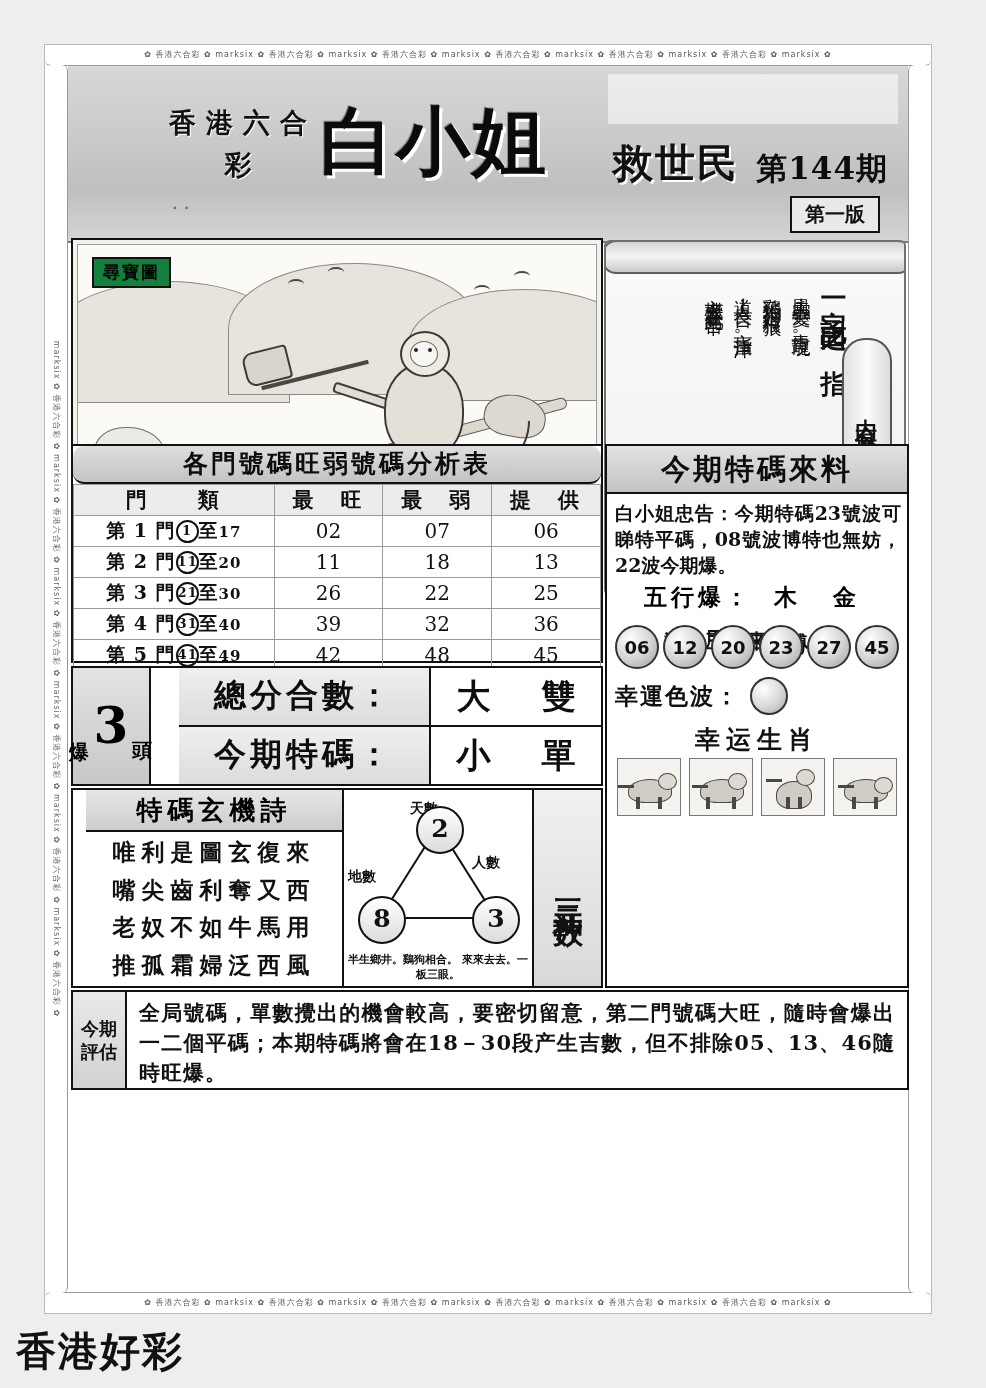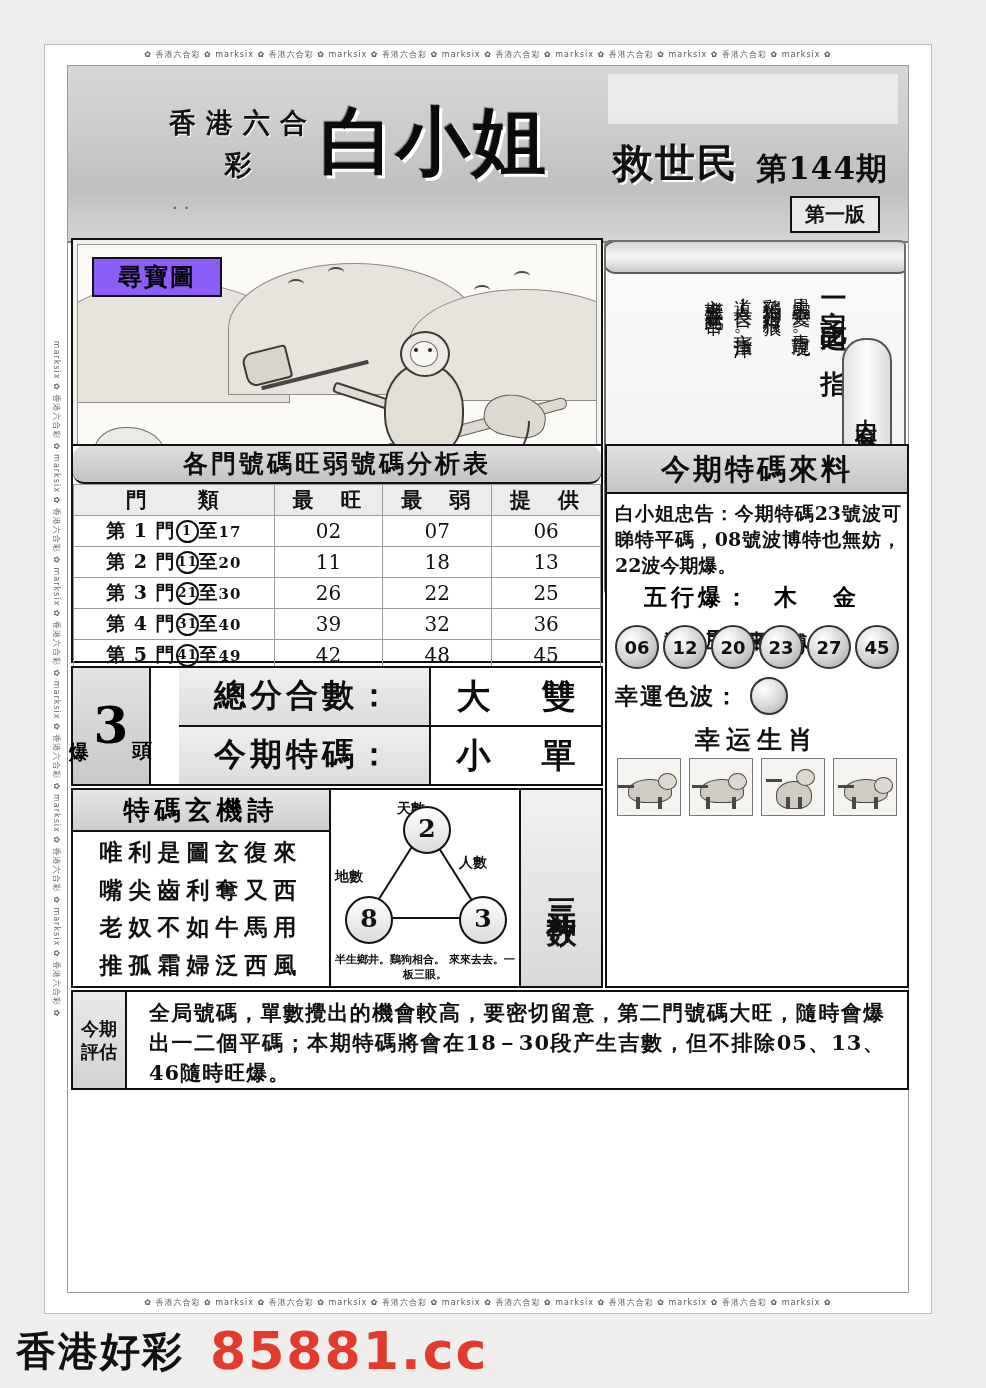--- a/index.html
+++ b/index.html
@@ -12,21 +12,21 @@
   .page{position:relative;width:986px;height:1388px;}
 
   
   .sheet{
     position:absolute;left:44px;top:44px;width:886px;height:1268px;
     background:#fff;border:1px solid #bbb;
   }
   
   .bord{
     position:absolute;background:#fff;color:#555;font-size:8px;
-    font-family:"DejaVu Sans",sans-serif;overflow:hidden;white-space:nowrap;
+    font-family:"DejaVu Sans",sans-serif;overflow:hidden;white-space:nowrap;border-radius:6px;
   }
   .bord-top{left:0;top:0;width:886px;height:20px;line-height:20px;letter-spacing:1px;text-align:center;border-bottom:1px solid #999;}
   .bord-bot{left:0;bottom:0;width:886px;height:20px;line-height:20px;letter-spacing:1px;text-align:center;border-top:1px solid #999;}
   .bord-l{left:0;top:20px;width:22px;height:1228px;border-right:1px solid #999;}
   .bord-r{right:0;top:20px;width:22px;height:1228px;border-left:1px solid #999;}
   .vtxt{
     position:absolute;top:0;left:0;width:1228px;height:22px;line-height:22px;
     transform-origin:0 0;transform:rotate(90deg) translateY(-22px);
     font-size:8px;color:#666;text-align:center;letter-spacing:1px;white-space:nowrap;
   }
@@ -71,22 +71,22 @@
   .mast-dots{position:absolute;left:104px;top:126px;font-size:18px;color:#555;letter-spacing:6px;}
 
   
   .picrow{position:absolute;left:0;top:180px;width:840px;height:186px;}
   .pic{
     position:absolute;left:3px;top:-8px;width:528px;height:370px;
     border:2px solid #111;background:#f3f1ec;overflow:hidden;
   }
   .pic-inner{position:absolute;left:4px;top:4px;right:4px;bottom:4px;border:1px solid #999;background:#fbfaf7;overflow:hidden;}
   .pic-label{
-    position:absolute;left:14px;top:12px;border:2px solid #111;background:#8b5cf6;
-    padding:2px 24px;font-weight:bold;font-size:24px;
+    position:absolute;left:14px;top:12px;border:2px solid #111;background:#15803d;
+    padding:2px 9px;font-weight:bold;font-size:17px;
     font-family:"DejaVu Serif","Liberation Serif",serif;letter-spacing:2px;z-index:4;
   }
   .hill{position:absolute;background:#e7e4dd;border:1px solid #8d8a83;border-radius:50% 50% 0 0;}
   .rock{position:absolute;background:#eceae4;border:1px solid #6f6d67;border-radius:45% 55% 50% 50%;}
   .branch{position:absolute;background:#ddd9d0;border:1px solid #5c5a55;}
   .monkey{position:absolute;left:290px;top:80px;width:110px;height:150px;}
   .mk-body{position:absolute;left:16px;top:38px;width:76px;height:92px;border:2px solid #3b3a36;border-radius:48% 48% 45% 45%;background:#e3e0d8;}
   .mk-head{position:absolute;left:32px;top:6px;width:46px;height:42px;border:2px solid #3b3a36;border-radius:50%;background:#eceae3;}
   .mk-face{position:absolute;left:42px;top:16px;width:26px;height:24px;border:1px solid #6b6963;border-radius:50%;background:#f7f6f2;}
   .mk-eye{position:absolute;width:4px;height:4px;background:#222;border-radius:50%;top:23px;}
@@ -166,21 +166,21 @@
     background:linear-gradient(180deg,#efefef,#dcdcdc);
   }
   .bao-val{flex:1;display:flex;justify-content:space-around;align-items:center;
     font-family:"DejaVu Serif","Liberation Serif",serif;font-weight:bold;font-size:34px;color:#0d0d0d;}
 
   
   .poem{
     position:absolute;left:3px;top:722px;width:528px;height:196px;
     border:2px solid #111;background:#fff;display:flex;
   }
-  .poem-left{width:256px;border-right:2px solid #111;display:flex;flex-direction:column;}
+  .poem-left{width:256px;border-right:2px solid #111;display:flex;flex-direction:column;margin-left:13px;}
   .poem-head{
     height:40px;line-height:40px;text-align:center;border-bottom:2px solid #111;
     background:linear-gradient(180deg,#e6e6e6,#cdcdcd);
     font-family:"DejaVu Serif","Liberation Serif",serif;font-weight:bold;font-size:26px;letter-spacing:5px;
   }
   .poem-body{flex:1;display:flex;flex-direction:column;justify-content:space-around;padding:2px 8px;}
   .poem-line{
     font-family:"DejaVu Serif","Liberation Serif",serif;font-weight:bold;font-size:23px;
     letter-spacing:6px;text-align:center;color:#111;
   }
@@ -249,21 +249,21 @@
   .assess{
     position:absolute;left:3px;top:924px;width:834px;height:96px;
     border:2px solid #111;background:#fff;display:flex;
   }
   .as-left{
     width:52px;border-right:2px solid #111;display:flex;align-items:center;justify-content:center;
     background:linear-gradient(180deg,#e9e9e9,#d2d2d2);
     font-family:"DejaVu Serif","Liberation Serif",serif;font-weight:bold;font-size:18px;line-height:23px;text-align:center;color:#111;
   }
   .as-text{
-    flex:1;padding:6px 22px;font-family:"DejaVu Serif","Liberation Serif",serif;
+    flex:1;padding:6px 12px;font-family:"DejaVu Serif","Liberation Serif",serif;
     font-weight:bold;font-size:21px;line-height:30px;color:#111;text-align:justify;letter-spacing:1px;
   }
 
   
   .footer{
     position:absolute;left:16px;top:1322px;width:940px;height:58px;display:flex;align-items:center;
   }
   .f-cn{font-family:"DejaVu Serif","Liberation Serif",serif;font-weight:bold;font-size:40px;color:#111;letter-spacing:2px;}
   .f-url{font-family:"DejaVu Sans",sans-serif;font-weight:bold;font-size:52px;color:#e23b2e;margin-left:26px;letter-spacing:2px;}
 </style>
@@ -525,15 +525,14 @@
       <div class="assess">
         <div class="as-left">今期評估</div>
         <div class="as-text">全局號碼，單數攪出的機會較高，要密切留意，第二門號碼大旺，隨時會爆出一二個平碼；本期特碼將會在18－30段产生吉數，但不排除05、13、46隨時旺爆。</div>
       </div>
 
     </div>
   </div>
 
   <div class="footer">
     <span class="f-cn">香港好彩</span>
-    <span class="f-url">85881.cc</span>
   </div>
 </div>
 
 </body></html>

